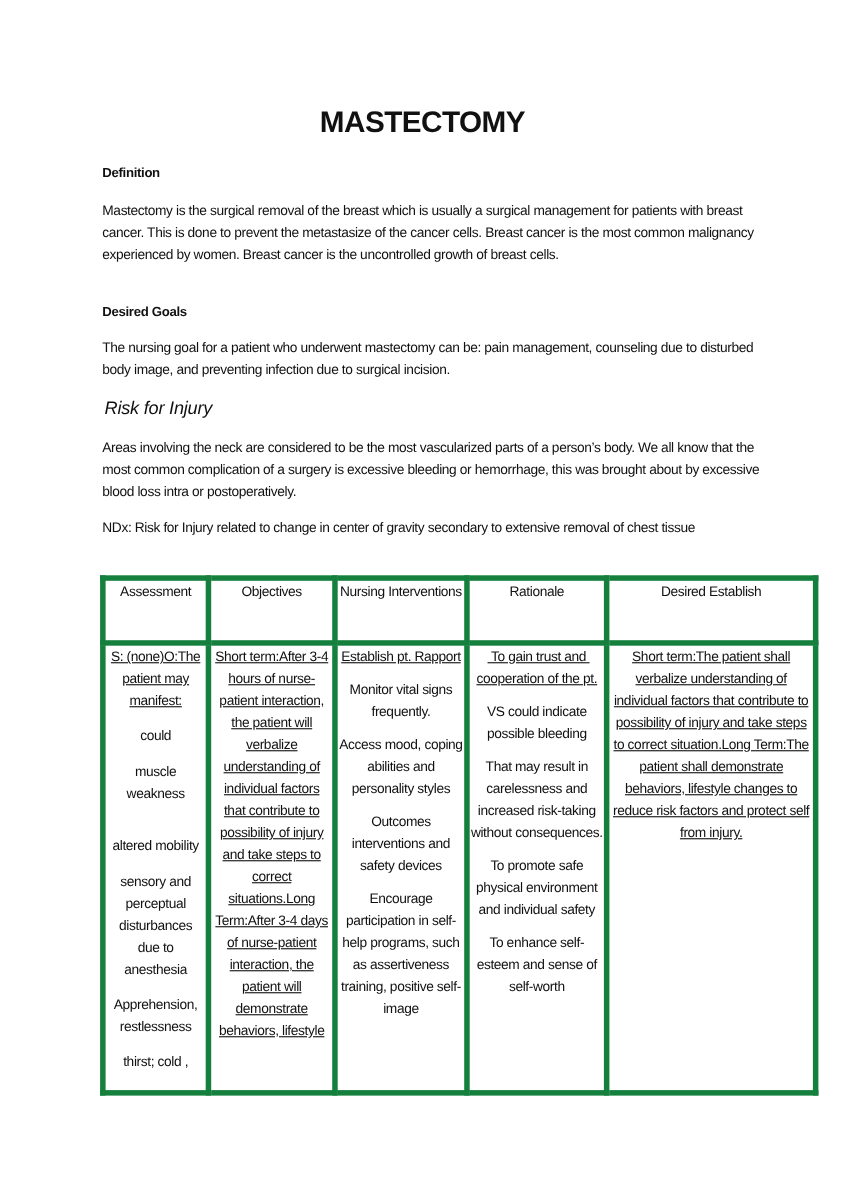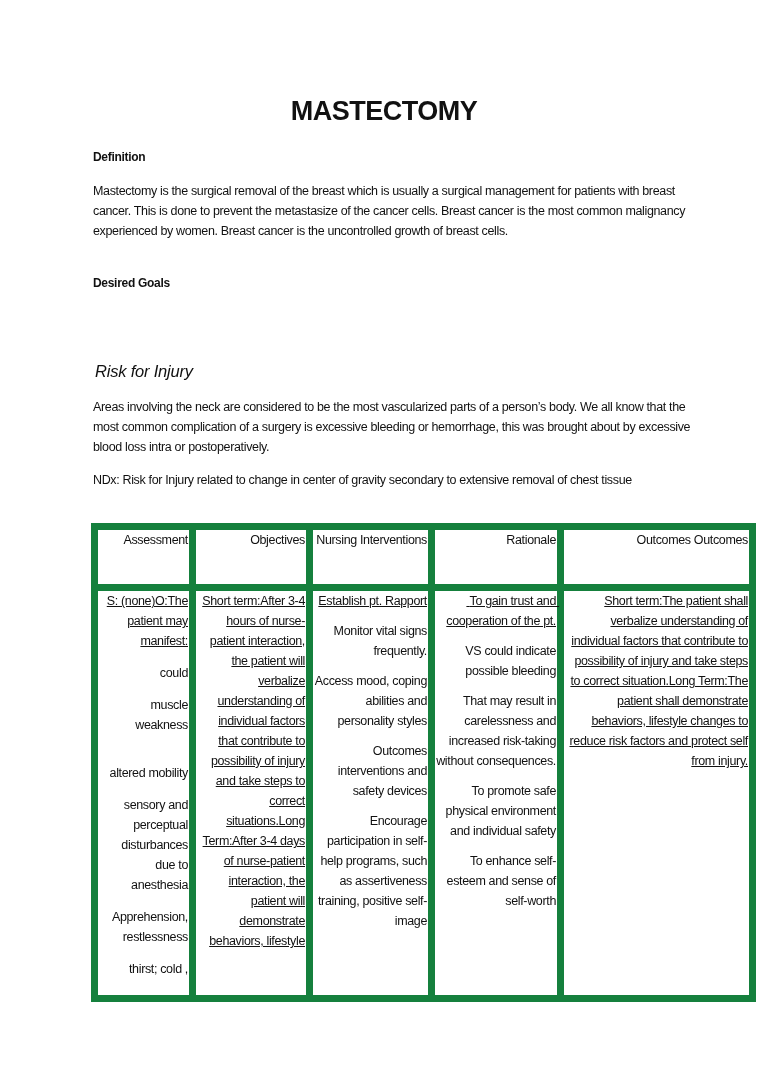--- a/index.html
+++ b/index.html
@@ -6,51 +6,52 @@
   body { width: 768px; height: 1087px; position: relative; overflow: hidden;
          font-family: "Liberation Sans", sans-serif; color: #111; }
   .page { position: absolute; left: 0; top: 0; width: 768px; height: 1087px; }
   .title { position: absolute; top: 96px; left: 0; width: 768px; text-align: center;
            font-size: 27px; font-weight: bold; letter-spacing: -0.5px; color: #111; }
   .h-bold { position: absolute; left: 93px; font-size: 12px; font-weight: bold; letter-spacing: -0.3px; }
   .para { position: absolute; left: 93px; width: 600px; font-size: 12.5px; line-height: 20px; letter-spacing: -0.35px; }
   .h2 { position: absolute; left: 95px; font-size: 16.5px; letter-spacing: -0.2px; font-style: italic; }
   table.care { position: absolute; left: 91px; top: 523px; border-collapse: collapse;
                font-size: 12.5px; letter-spacing: -0.35px; }
-  table.care td, table.care th { border: 7px solid #15803d; vertical-align: top; text-align: right;
+  table.care td, table.care th { border: 5px solid #15803d; vertical-align: top; text-align: center;
                font-weight: normal; padding: 0 1px; line-height: 20px; }
   table.care th { height: 54px; padding-top: 0; }
   table.care td { height: 404px; }
   .c1 { width: 89px; } .c2 { width: 108px; } .c3 { width: 113px; } .c4 { width: 120px; } .c5 { width: 183px; }
   .cell-block { margin: 0 0 10px 0; }
   .cell-block:first-child { margin-top: 0; text-decoration: underline; }
 </style>
 </head>
 <body>
 
 <div class="page">
   <div class="title">MASTECTOMY</div>
 
   <div class="h-bold" style="top:150px;">Definition</div>
   <div class="para" style="top:181px;">Mastectomy is the surgical removal of the breast which is usually a surgical management for patients with breast cancer. This is done to prevent the metastasize of the cancer cells. Breast cancer is the most common malignancy experienced by women. Breast cancer is the uncontrolled growth of breast cells.</div>
 
   <div class="h-bold" style="top:276px;">Desired Goals</div>
+  <div class="para" style="top:306px;">The nursing goal for a patient who underwent mastectomy can be: pain management, counseling due to disturbed body image, and preventing infection due to surgical incision.</div>
 
   <div class="h2" style="top:362px;">Risk for Injury</div>
   <div class="para" style="top:397px;">Areas involving the neck are considered to be the most vascularized parts of a person’s body. We all know that the most common complication of a surgery is excessive bleeding or hemorrhage, this was brought about by excessive blood loss intra or postoperatively.</div>
   <div class="para" style="top:470px;">NDx: Risk for Injury related to change in center of gravity secondary to extensive removal of chest tissue</div>
 
   <table class="care">
     <thead>
       <tr>
         <th class="c1">Assessment</th>
         <th class="c2">Objectives</th>
         <th class="c3">Nursing Interventions</th>
         <th class="c4">Rationale</th>
-        <th class="c5">Outcomes Outcomes</th>
+        <th class="c5">Desired Establish</th>
       </tr>
     </thead>
     <tbody>
       <tr>
         <td class="c1">
           <div class="cell-block" style="margin-bottom:12px">S: (none)O:The patient may manifest:</div>
           <div class="cell-block" style="margin-bottom:12px">could</div>
           <div class="cell-block" style="margin-bottom:28px">muscle weakness</div>
           <div class="cell-block" style="margin-bottom:12px">altered mobility</div>
           <div class="cell-block" style="margin-bottom:12px">sensory and perceptual disturbances due to anesthesia</div>

